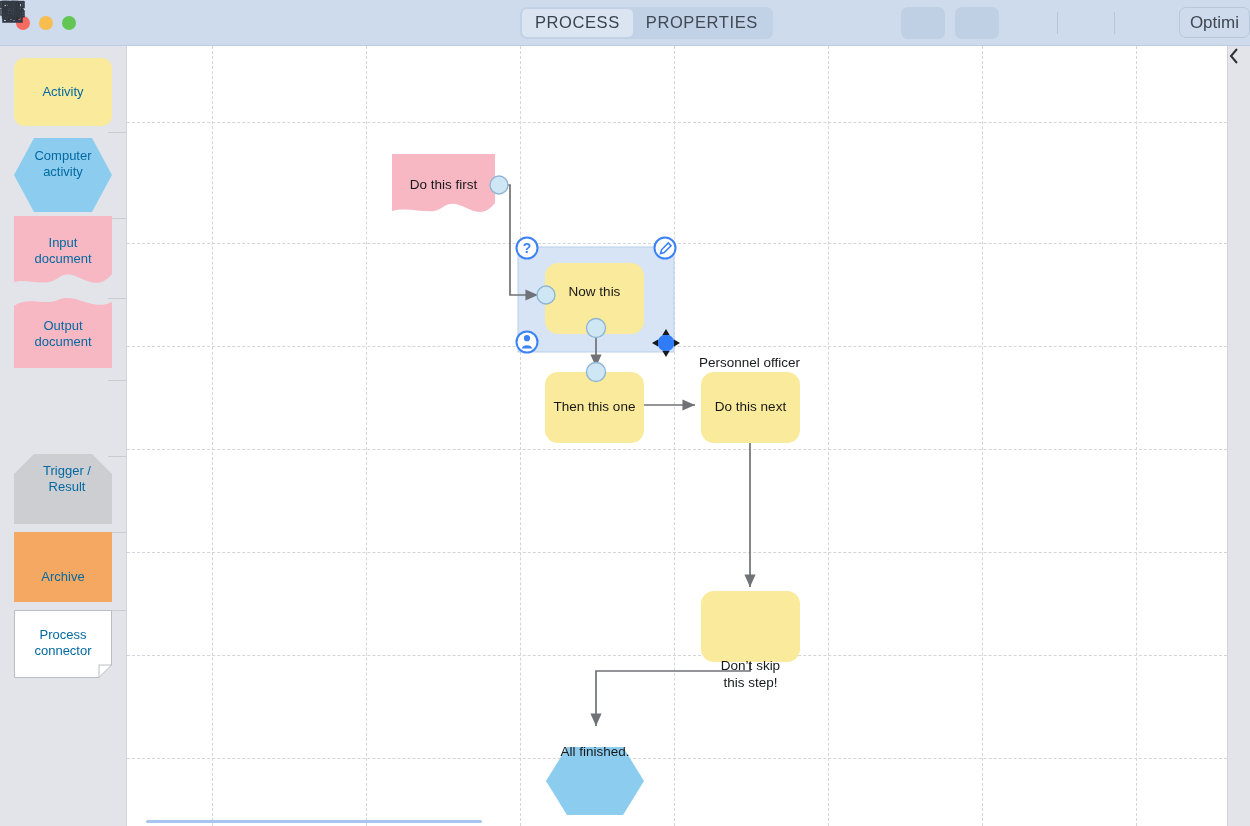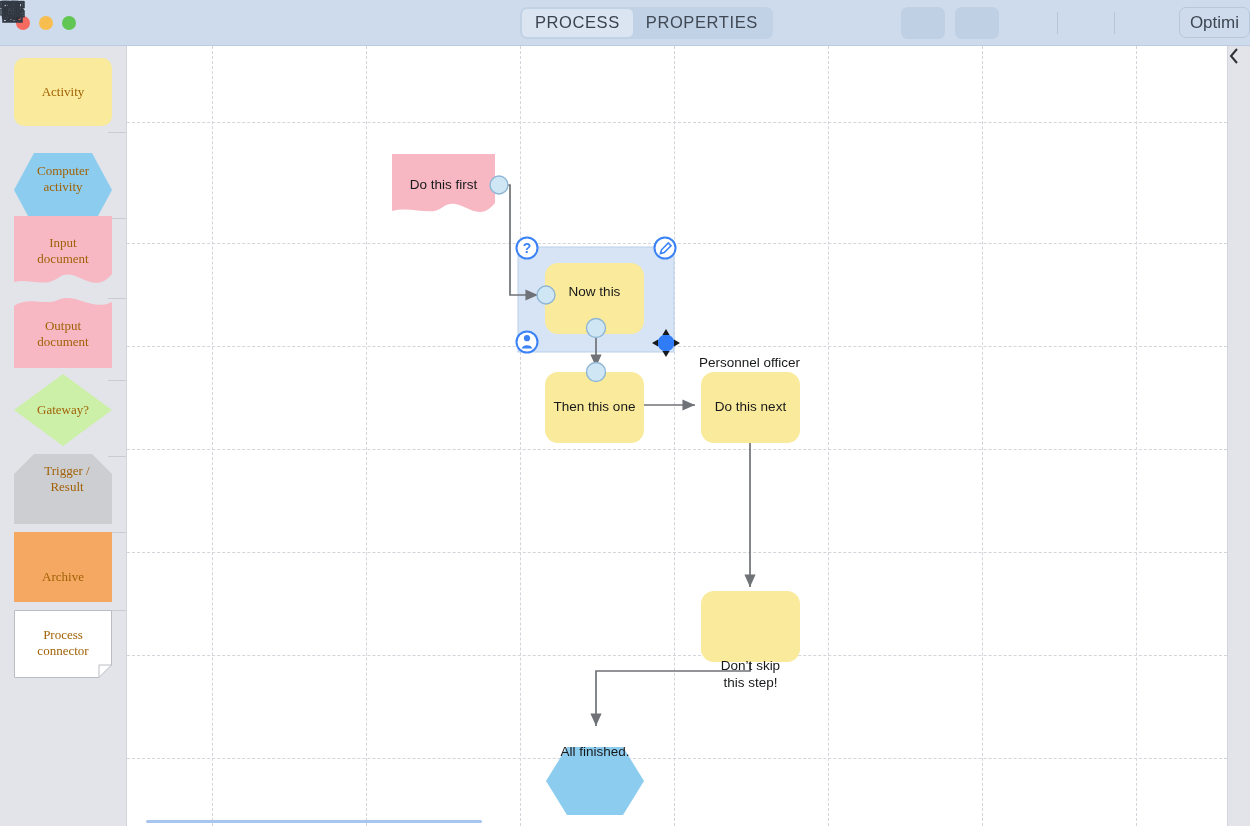--- a/index.html
+++ b/index.html
@@ -73,21 +73,21 @@
   #palette {
     position: absolute; left: 0; top: 46px;
     width: 127px; height: 780px;
     background: #e2e4e9;
     border-right: 1px solid #d2d5dc;
   }
   .pal-item {
     position: absolute; left: 14px; width: 98px;
     display: flex; align-items: center; justify-content: center;
     text-align: center;
-    font-size: 13px; color: #a16207; line-height: 1.22; font-family: Liberation Serif, serif;
+    font-size: 13px; color: #0369a1; line-height: 1.22;
   }
   .pal-tick {
     position: absolute; right: 0; width: 18px; height: 1px;
     background: #c9ccd4;
   }
 
   
   #canvas {
     position: absolute; left: 127px; top: 46px;
     width: 1100px; height: 780px;
@@ -236,21 +236,21 @@
   <div id="palette">
 
     <div class="pal-item" style="top:12px; height:68px;">
       <svg width="98" height="68" viewBox="0 0 98 68">
         <rect x="0" y="0" width="98" height="68" rx="10" fill="#faea9b"></rect>
       </svg>
       <span style="position:absolute">Activity</span>
     </div>
     <div class="pal-tick" style="top:86px"></div>
 
-    <div class="pal-item" style="top:107px; height:52px;">
+    <div class="pal-item" style="top:92px; height:52px;">
       <svg width="98" height="74" viewBox="0 0 98 74">
         <polygon points="20,0 78,0 98,37 78,74 20,74 0,37" fill="#8ccdef"></polygon>
       </svg>
       <span style="position:absolute; white-space:pre-line">Computer
 activity</span>
     </div>
     <div class="pal-tick" style="top:172px"></div>
 
     <div class="pal-item" style="top:170px; height:74px;">
       <svg width="98" height="74" viewBox="0 0 98 74">
@@ -263,26 +263,20 @@
 
     <div class="pal-item" style="top:248px; height:74px;">
       <svg width="98" height="74" viewBox="0 0 98 74">
         <path d="M0,12 C14,2 30,12 44,6 C62,-2 78,18 98,8 V74 H0 Z" fill="#f7b8c4"></path>
       </svg>
       <span style="position:absolute; white-space:pre-line; margin-top:5px">Output
 document</span>
     </div>
     <div class="pal-tick" style="top:334px"></div>
 
-    <div class="pal-item" style="top:328px; height:72px;">
-      <svg width="98" height="72" viewBox="0 0 98 72">
-        <polygon points="49,0 98,36 49,72 0,36" fill="#cdf0a8"></polygon>
-      </svg>
-      <span style="position:absolute">Gateway?</span>
-    </div>
     <div class="pal-tick" style="top:410px"></div>
 
     <div class="pal-item" style="top:408px; height:49px;padding-left:8px;">
       <svg width="98" height="70" viewBox="0 0 98 70">
         <polygon points="20,0 78,0 98,20 98,70 0,70 0,20" fill="#cdced2"></polygon>
       </svg>
       <span style="position:absolute; white-space:pre-line">Trigger /
 Result</span>
     </div>
     <div class="pal-tick" style="top:486px"></div>

